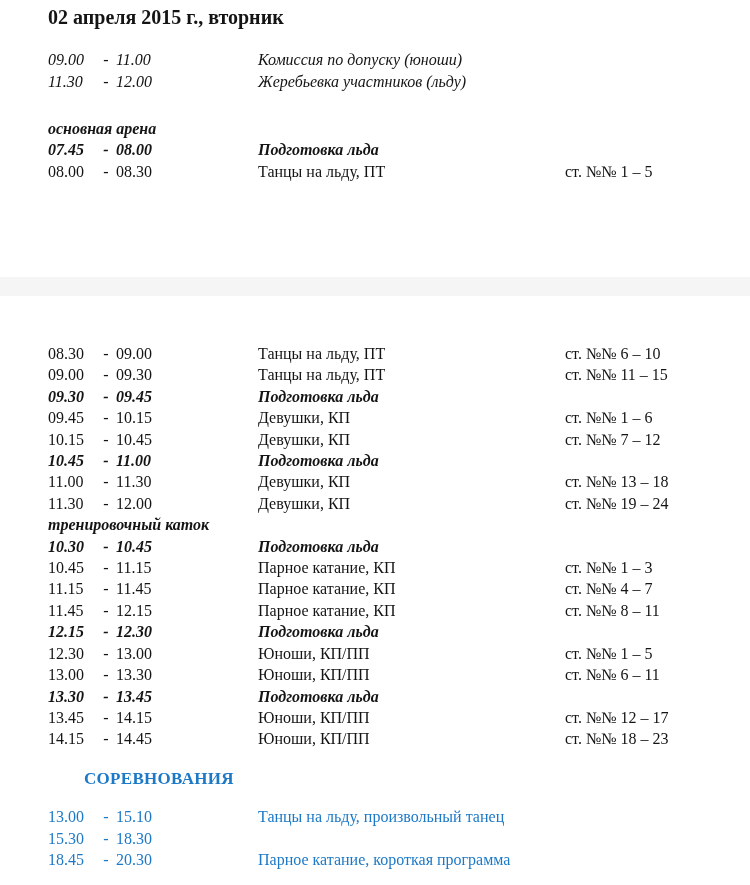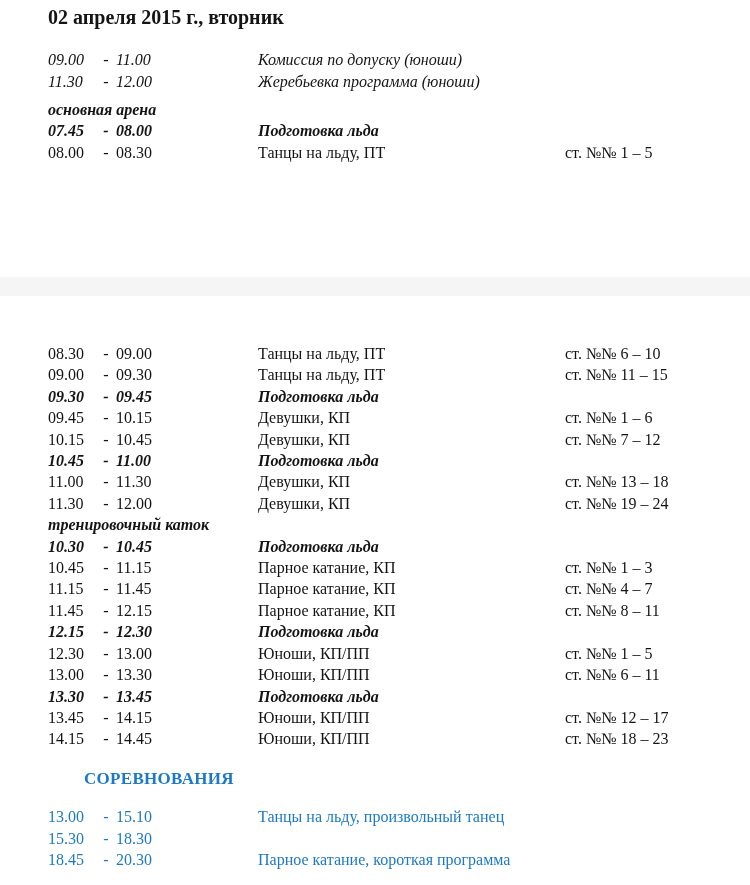--- a/index.html
+++ b/index.html
@@ -14,21 +14,21 @@
   }
   .abs{position:absolute;left:48px;right:0;}
   .title{
     top:4px;
     font-size:20px;
     font-weight:bold;
     line-height:26px;
     white-space:nowrap;
   }
   .block-intro{top:49px;}
-  .block-arena{top:99px;}
+  .block-arena{top:118px;}
   .block-page2{top:343px;}
   .comp-head{
     top:768px;
     font-size:17px;
     font-weight:bold;
     letter-spacing:0.3px;
     line-height:22px;
     color:var(--accent,#1c79c7);
     white-space:nowrap;
     margin-left:36px;
@@ -69,21 +69,21 @@
         <span class="c-t1">09.00</span>
         <span class="c-dash">-</span>
         <span class="c-t2">11.00</span>
         <span class="c-event">Комиссия по допуску (юноши)</span>
         <span class="c-station"></span>
       </div>
       <div class="row italic">
         <span class="c-t1">11.30</span>
         <span class="c-dash">-</span>
         <span class="c-t2">12.00</span>
-        <span class="c-event">Жеребьевка программа (юноши)</span>
+        <span class="c-event">Жеребьевка участников (льду)</span>
         <span class="c-station"></span>
       </div>
     </div>
 
   <div class="abs block-arena">
       <div class="row">
         <span class="heading-cell">основная арена</span>
       </div>
       <div class="row bold-italic">
         <span class="c-t1">07.45</span>

